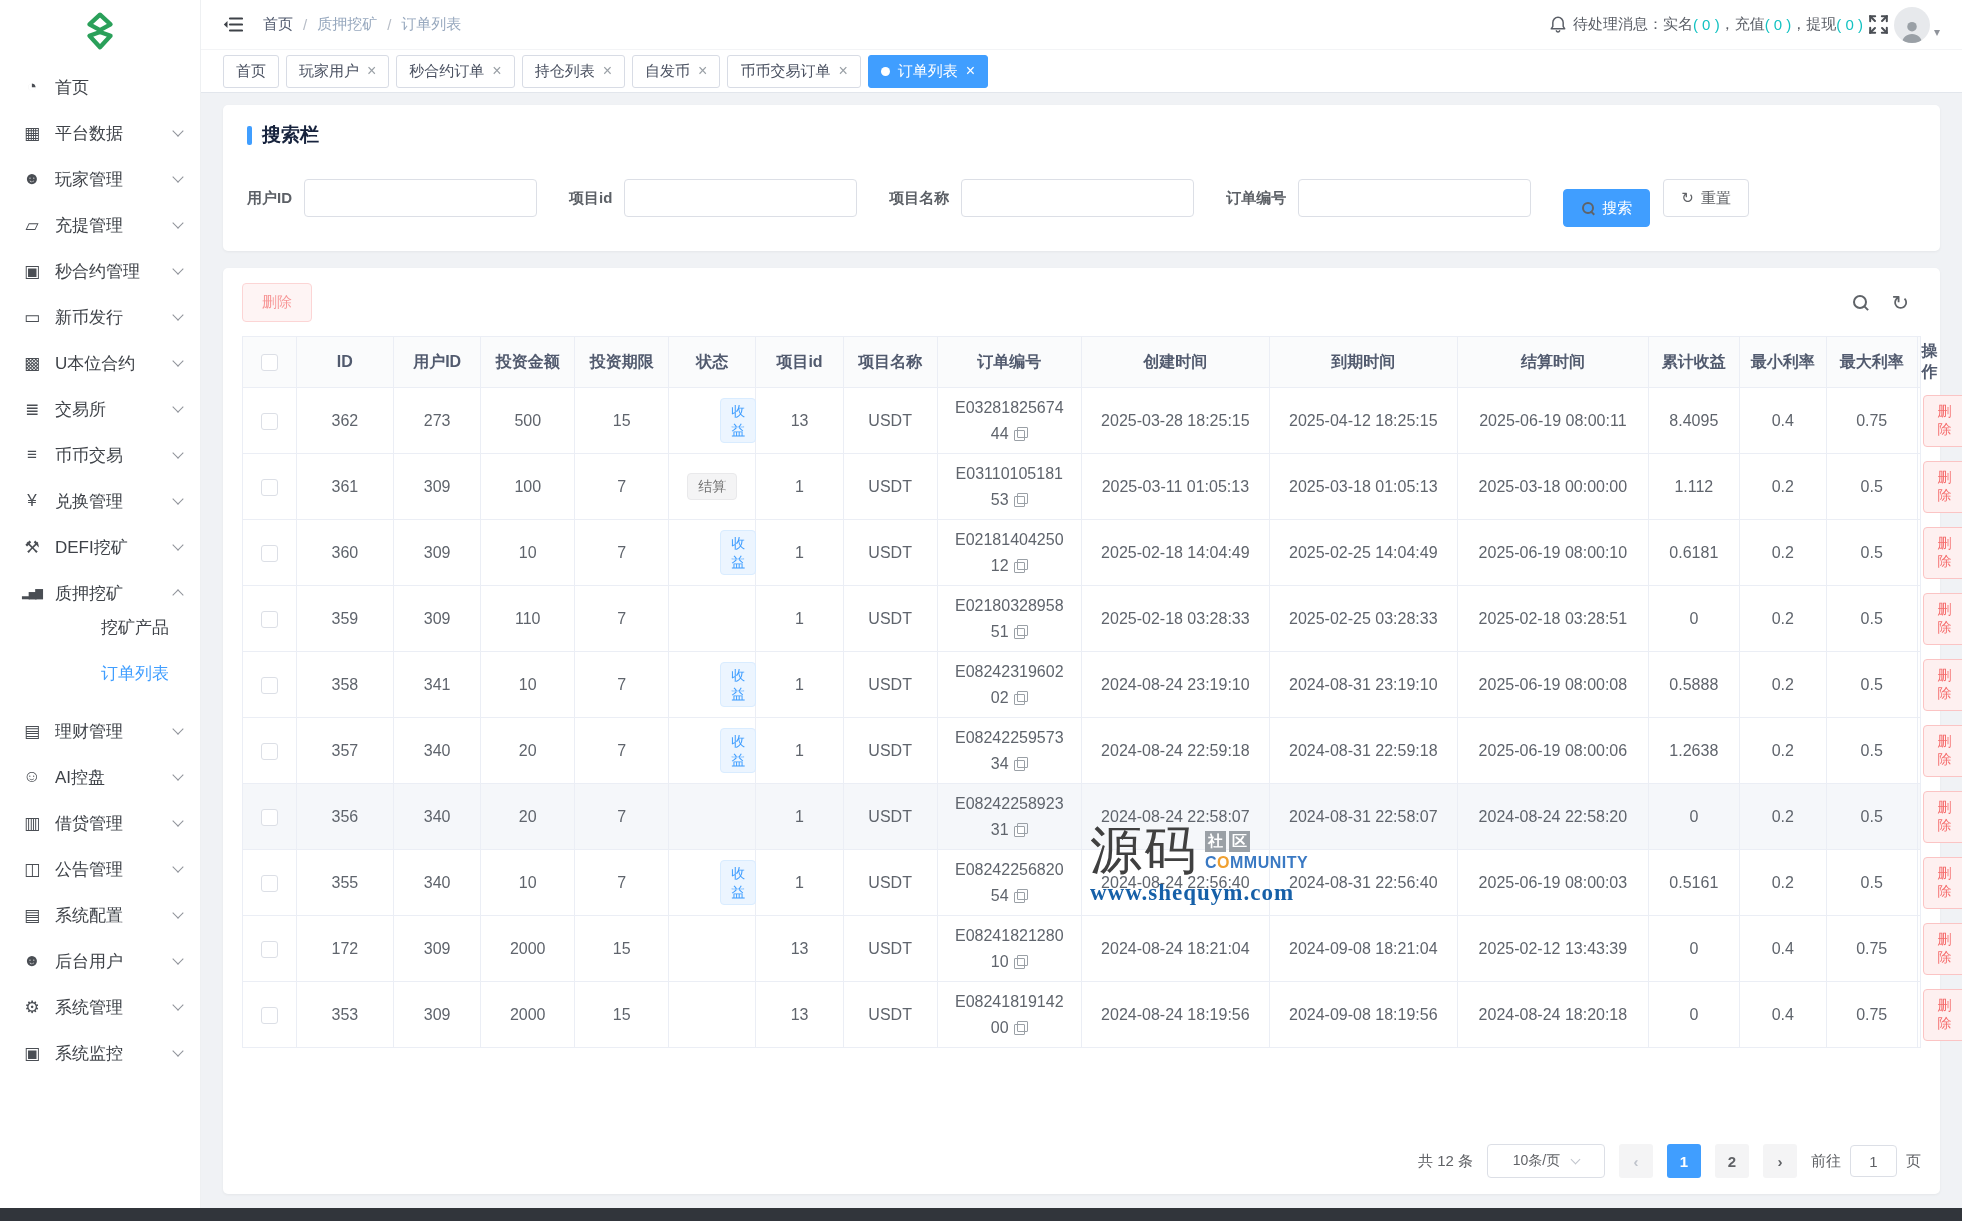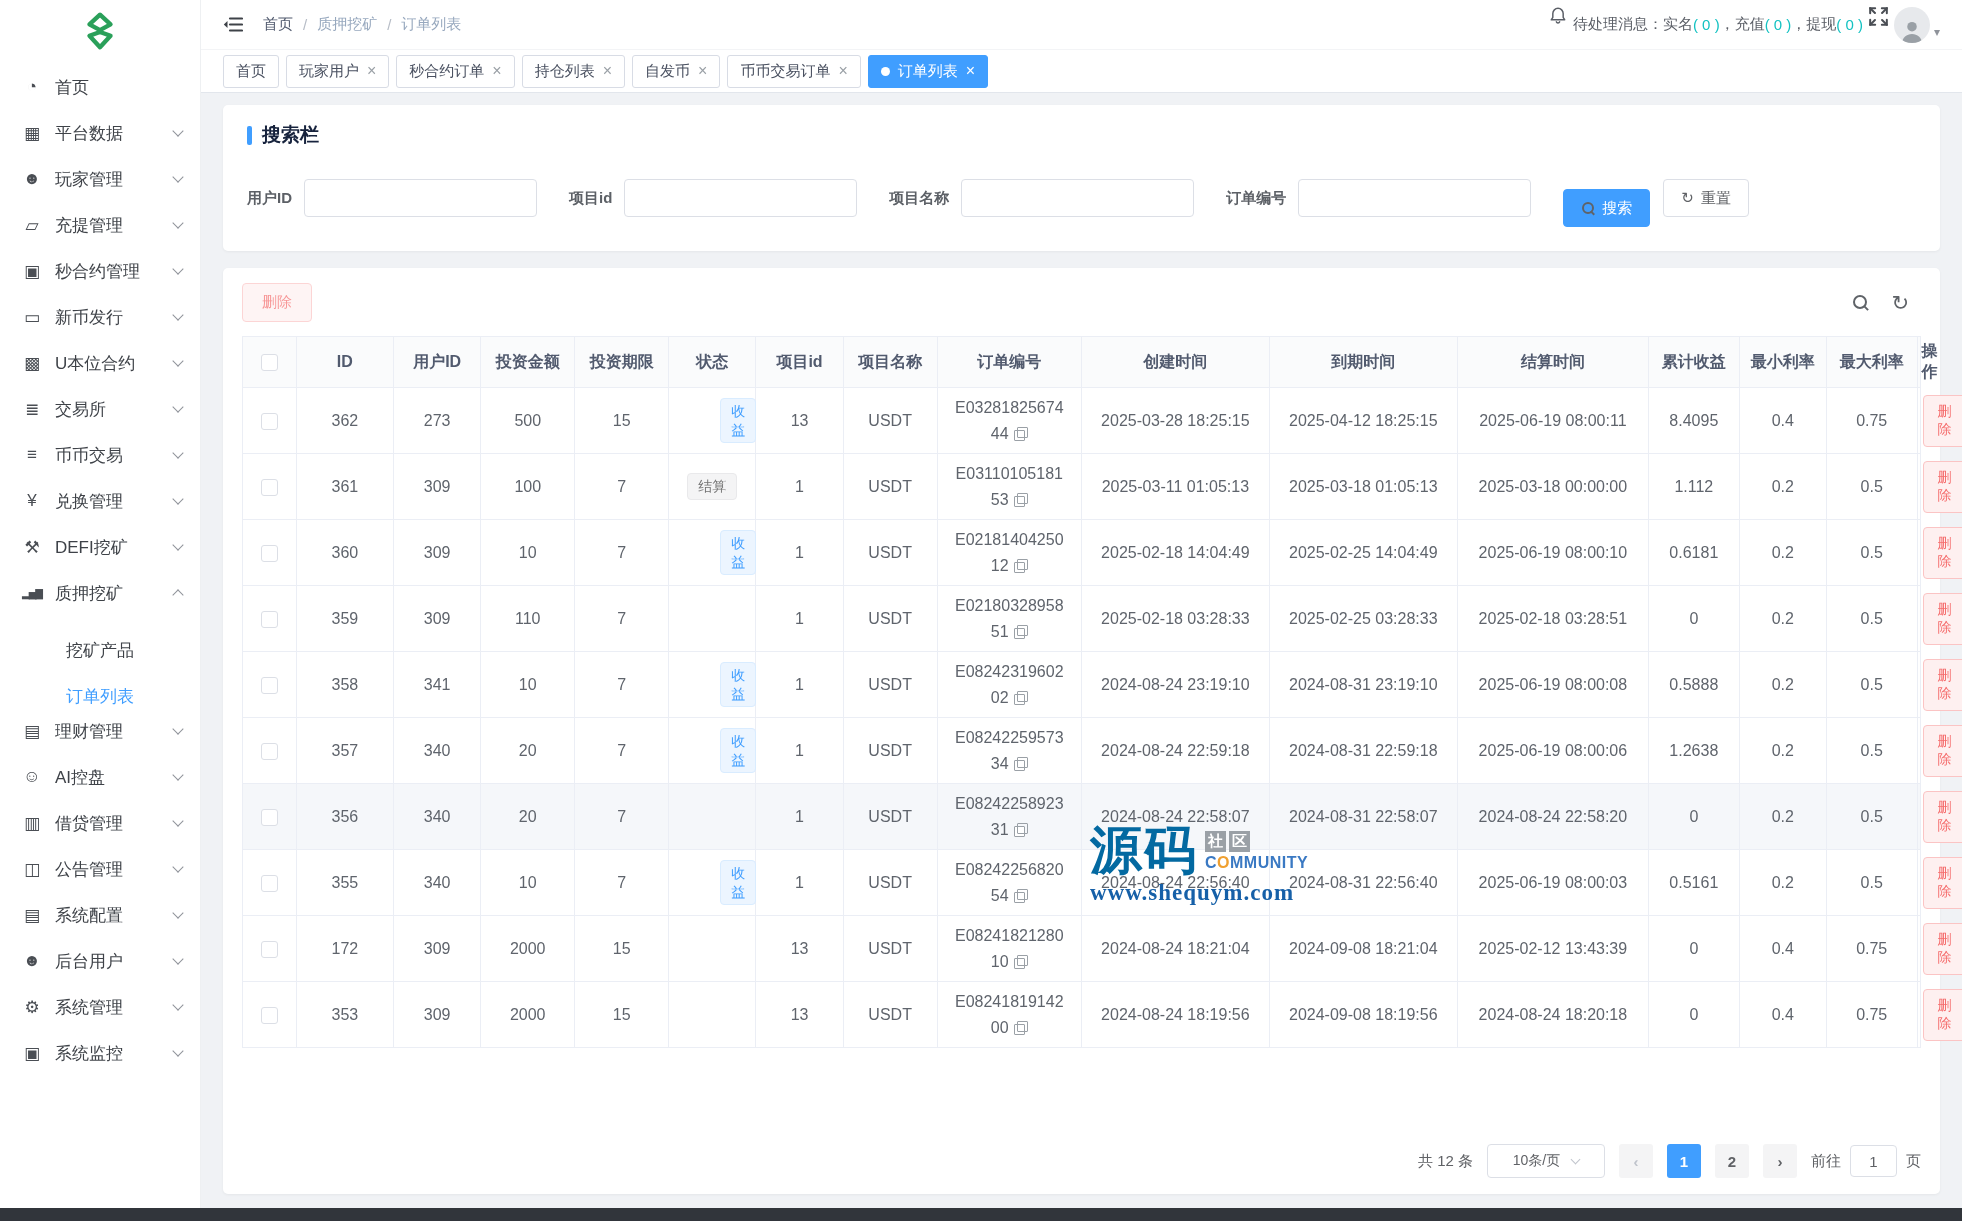--- a/index.html
+++ b/index.html
@@ -11,33 +11,33 @@
   
   .sidebar { width:201px; background:#fff; border-right:1px solid #eef0f2; display:flex; flex-direction:column; flex:none; }
   .logo-wrap { height:62px; display:flex; align-items:center; justify-content:center; }
   .menu { flex:1; overflow:hidden; padding-top:2px; }
   .menu-item { height:46px; display:flex; align-items:center; padding:0 18px 0 20px; color:#3e4248; font-size:17px; cursor:pointer; }
   .mi-icon { width:24px; margin-right:11px; font-size:17px; color:#4a4e54; text-align:center; flex:none; }
   .mi-icon.bars { font-size:10px; letter-spacing:-1px; }
   .mi-label { white-space:nowrap; }
   .chevron { margin-left:auto; width:8px; height:8px; border-right:1.6px solid #8f939a; border-bottom:1.6px solid #8f939a; transform:rotate(45deg); margin-top:-4px; flex:none; }
   .chevron.up { transform:rotate(-135deg); margin-top:4px; }
-  .menu-sub { height:46px; display:flex; align-items:flex-end; padding-left:66px; font-size:17px; color:#3e4248; cursor:pointer; }
+  .menu-sub { height:46px; display:flex; align-items:flex-start; padding-left:101px; font-size:17px; color:#3e4248; cursor:pointer; }
   .menu-sub.active { color:#409eff; }
 
   
   .main { flex:1; display:flex; flex-direction:column; min-width:0; }
 
   .topbar { height:50px; background:#fff; display:flex; align-items:center; padding:0 22px; border-bottom:1px solid #f3f4f6; }
   .fold { margin-right:20px; display:flex; align-items:center; cursor:pointer; }
   .crumbs { display:flex; align-items:center; }
   .crumb { font-size:15px; color:#97a8be; }
   .crumb.first { color:#515a6e; }
   .crumb-sep { margin:0 10px; color:#b6bcc6; font-size:15px; }
-  .top-right { margin-left:auto; display:flex; gap:6px; }
+  .top-right { margin-left:auto; display:flex; align-items:center; gap:6px; }
   .pm { font-size:15px; color:#5a5e66; display:flex; align-items:center; }
   .pm-count { color:#13c2c2; }
   .avatar { width:36px; height:36px; border-radius:50%; background:#e7e9ec; display:flex; align-items:end; justify-content:center; overflow:hidden; cursor:pointer; }
   .caret { color:#8f939a; font-size:12px; margin-left:-2px; align-self:flex-end; padding-bottom:4px; }
 
   .tabsbar { height:43px; background:#fff; border-bottom:1px solid #e2e6ec; display:flex; align-items:center; gap:7px; padding:0 22px; }
   .tab { height:33px; display:inline-flex; align-items:center; padding:0 12px; border:1px solid #d8dce5; border-radius:3px; font-size:15px; color:#495060; background:#fff; cursor:pointer; white-space:nowrap; }
   .tab-close { margin-left:8px; font-size:16px; color:#9aa0a6; line-height:1; }
   .tab-dot { width:9px; height:9px; border-radius:50%; background:#fff; margin-right:8px; flex:none; }
   .tab.active { background:#409eff; border-color:#409eff; color:#fff; }
@@ -94,21 +94,21 @@
   .pg-chevron { width:7px; height:7px; border-right:1.4px solid #c0c4cc; border-bottom:1.4px solid #c0c4cc; transform:rotate(45deg); margin-top:-3px; }
   .pg-btn { min-width:34px; height:34px; background:#f4f4f5; border:none; border-radius:3px; font-size:15px; color:#606266; font-weight:700; display:inline-flex; align-items:center; justify-content:center; cursor:pointer; font-family:inherit; }
   .pg-btn.prev { color:#c0c4cc; }
   .pg-btn.active { background:#409eff; color:#fff; }
   .pg-goto { display:flex; align-items:center; gap:9px; }
   .pg-input { width:47px; height:32px; border:1px solid #dcdfe6; border-radius:4px; text-align:center; font-size:15px; color:#606266; outline:none; }
 
   
   .watermark { position:fixed; left:1090px; top:826px; pointer-events:none; display:flex; flex-direction:column; align-items:flex-start; z-index:50; }
   .wm-row1 { display:flex; align-items:flex-start; gap:7px; }
-  .wm-cn { font-size:52px; font-weight:700; color:#0369a1; line-height:.95; letter-spacing:2px; }
+  .wm-cn { font-size:52px; font-weight:400; color:#404040; line-height:.95; letter-spacing:2px; }
   .wm-right { display:flex; flex-direction:column; margin-top:5px; }
   .wm-sq { display:flex; gap:3px; margin-bottom:2px; }
   .wm-sq span { background:#9aa0a6; color:#fff; font-size:15px; font-weight:700; padding:1px 3px; line-height:1.25; }
   .wm-comm { font-size:16px; font-weight:800; color:#3a79c3; letter-spacing:.5px; line-height:1.1; }
   .wm-comm .o { color:#f0a030; }
   .wm-url { font-size:23px; font-weight:700; color:#1660a8; font-family:"Liberation Serif","DejaVu Serif",serif; margin-top:5px; letter-spacing:1px; }
 
   .bottom-strip { height:13px; background:#31353b; }
 
   

